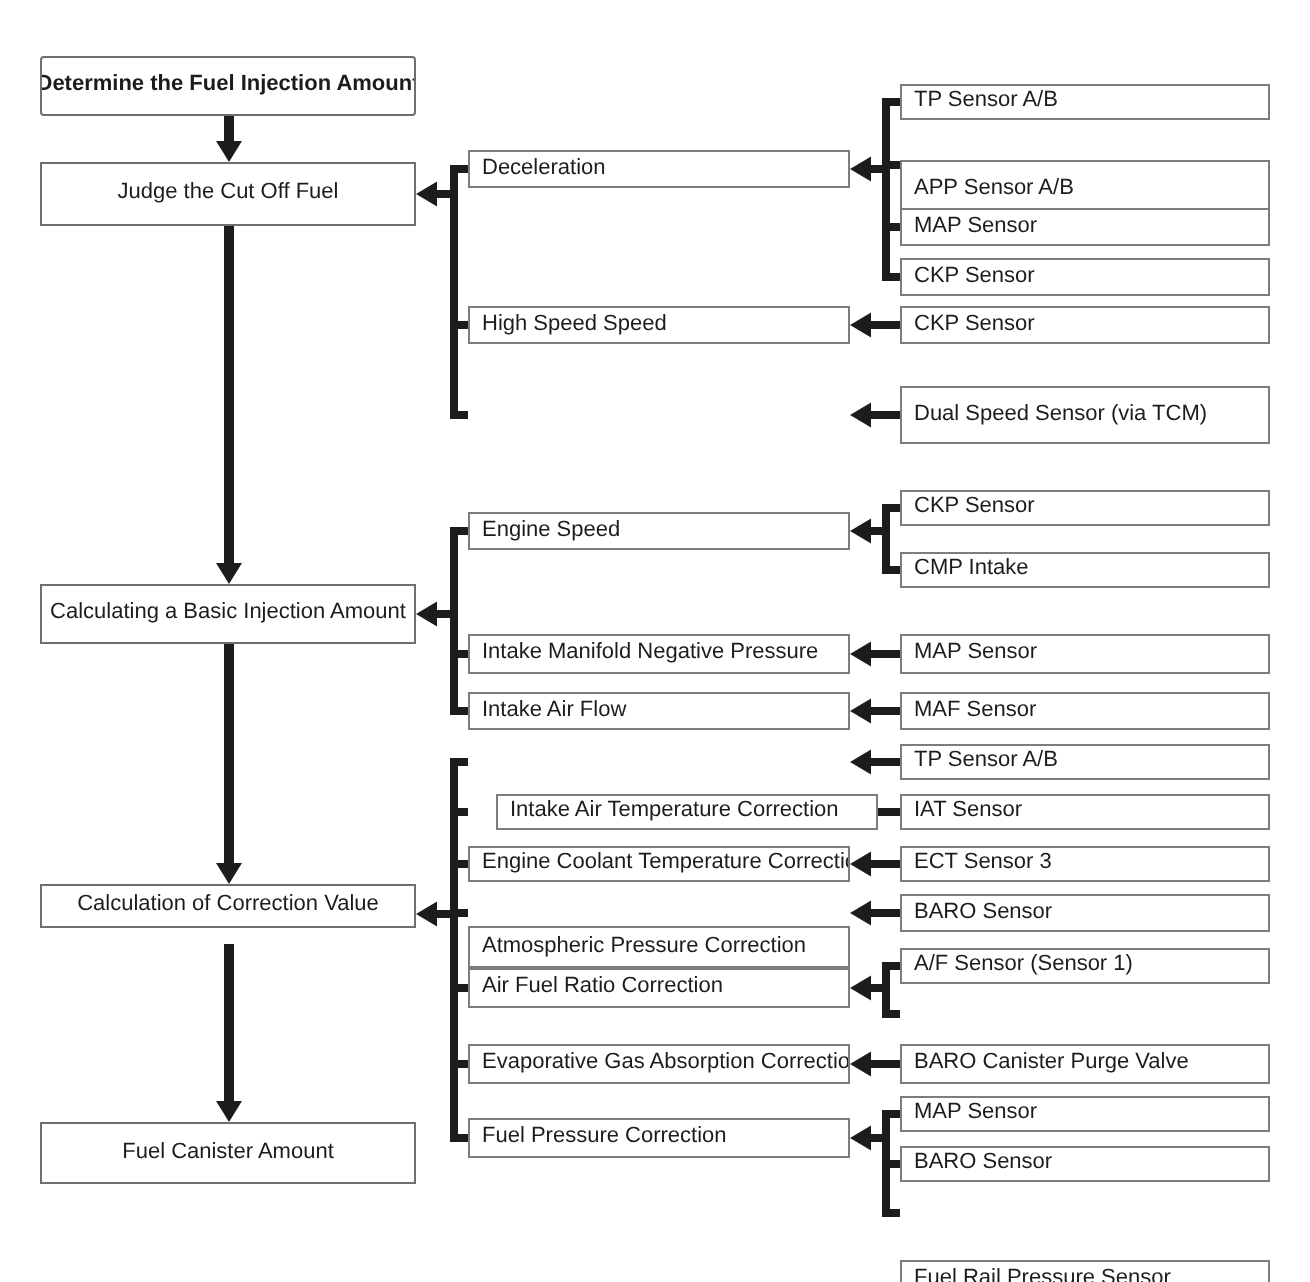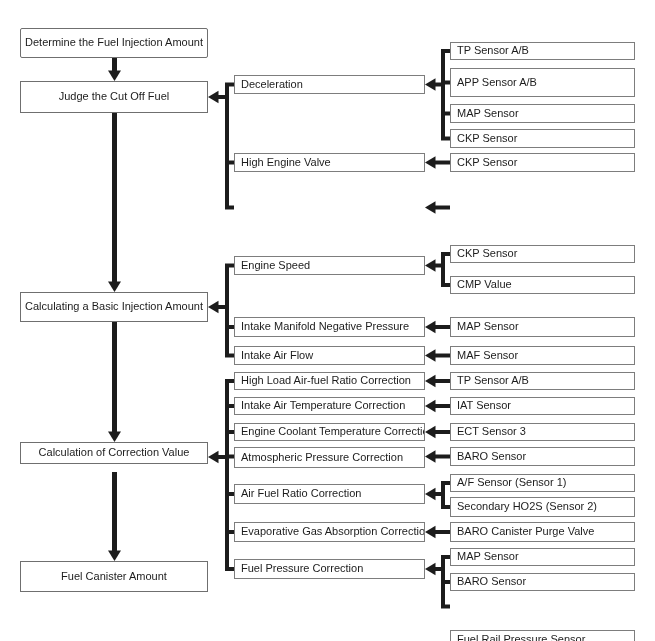--- a/index.html
+++ b/index.html
@@ -11,21 +11,21 @@
   .ln  { stroke:#1c1c1c; stroke-width:4; fill:none; }
   .lnm { stroke:#1c1c1c; stroke-width:5; fill:none; }
   .hd  { fill:#1c1c1c; stroke:none; }
   .box {
     position:absolute; z-index:1; box-sizing:border-box;
     background:#ffffff; border:1px solid #7d7d7d;
     color:#1c1c1c; font-size:11px; line-height:1.05;
     display:flex; align-items:center; overflow:hidden; white-space:nowrap;
   }
   .main { border-color:#6f6f6f; justify-content:center; text-align:center; }
-  .rounded { border-radius:2px; }
+  .rounded { border-radius:2px;font-weight:bold; }
   .leaf { padding-left:6px; justify-content:flex-start;text-align:center; }
 </style>
 </head>
 <body>
 
 <div id="stage">
 
   <svg id="wires" width="655" height="641" viewBox="0 0 655 641">
 
     <g>
@@ -144,49 +144,48 @@
     </g>
   </svg>
 
   <div class="box main rounded" style="left:20px;top:28px;width:188px;height:30px">Determine the Fuel Injection Amount</div>
   <div class="box main" style="left:20px;top:81px;width:188px;height:32px">Judge the Cut Off Fuel</div>
   <div class="box main" style="left:20px;top:292px;width:188px;height:30px">Calculating a Basic Injection Amount</div>
   <div class="box main" style="left:20px;top:442px;width:188px;height:22px">Calculation of Correction Value</div>
   <div class="box main" style="left:20px;top:561px;width:188px;height:31px">Fuel Canister Amount</div>
 
   <div class="box leaf" style="left:234px;top:75px;width:191px;height:19px">Deceleration</div>
-  <div class="box leaf" style="left:234px;top:153px;width:191px;height:19px">High Engine Valve</div>
+  <div class="box leaf" style="left:234px;top:153px;width:191px;height:19px">High Speed Speed</div>
 
   <div class="box leaf" style="left:450px;top:42px;width:185px;height:18px">TP Sensor A/B</div>
-  <div class="box leaf" style="left:450px;top:68px;width:185px;height:29px">APP Sensor A/B</div>
+  <div class="box leaf" style="left:450px;top:80px;width:185px;height:29px">APP Sensor A/B</div>
   <div class="box leaf" style="left:450px;top:104px;width:185px;height:19px">MAP Sensor</div>
   <div class="box leaf" style="left:450px;top:129px;width:185px;height:19px">CKP Sensor</div>
   <div class="box leaf" style="left:450px;top:153px;width:185px;height:19px">CKP Sensor</div>
+  <div class="box leaf" style="left:450px;top:193px;width:185px;height:29px">Dual Speed Sensor (via TCM)</div>
 
   <div class="box leaf" style="left:234px;top:256px;width:191px;height:19px">Engine Speed</div>
   <div class="box leaf" style="left:234px;top:317px;width:191px;height:20px">Intake Manifold Negative Pressure</div>
   <div class="box leaf" style="left:234px;top:346px;width:191px;height:19px">Intake Air Flow</div>
 
   <div class="box leaf" style="left:450px;top:245px;width:185px;height:18px">CKP Sensor</div>
-  <div class="box leaf" style="left:450px;top:276px;width:185px;height:18px">CMP Value</div>
+  <div class="box leaf" style="left:450px;top:276px;width:185px;height:18px">CMP Intake</div>
   <div class="box leaf" style="left:450px;top:317px;width:185px;height:20px">MAP Sensor</div>
   <div class="box leaf" style="left:450px;top:346px;width:185px;height:19px">MAF Sensor</div>
 
-  <div class="box leaf" style="left:234px;top:372px;width:191px;height:18px">High Load Air-fuel Ratio Correction</div>
-  <div class="box leaf" style="left:234px;top:397px;width:191px;height:18px">Intake Air Temperature Correction</div>
+  <div class="box leaf" style="left:248px;top:397px;width:191px;height:18px">Intake Air Temperature Correction</div>
   <div class="box leaf" style="left:234px;top:423px;width:191px;height:18px">Engine Coolant Temperature Correction</div>
-  <div class="box leaf" style="left:234px;top:447px;width:191px;height:21px">Atmospheric Pressure Correction</div>
+  <div class="box leaf" style="left:234px;top:463px;width:191px;height:21px">Atmospheric Pressure Correction</div>
   <div class="box leaf" style="left:234px;top:484px;width:191px;height:20px">Air Fuel Ratio Correction</div>
   <div class="box leaf" style="left:234px;top:522px;width:191px;height:20px">Evaporative Gas Absorption Correction</div>
   <div class="box leaf" style="left:234px;top:559px;width:191px;height:20px">Fuel Pressure Correction</div>
 
   <div class="box leaf" style="left:450px;top:372px;width:185px;height:18px">TP Sensor A/B</div>
   <div class="box leaf" style="left:450px;top:397px;width:185px;height:18px">IAT Sensor</div>
   <div class="box leaf" style="left:450px;top:423px;width:185px;height:18px">ECT Sensor 3</div>
   <div class="box leaf" style="left:450px;top:447px;width:185px;height:19px">BARO Sensor</div>
   <div class="box leaf" style="left:450px;top:474px;width:185px;height:18px">A/F Sensor (Sensor 1)</div>
-  <div class="box leaf" style="left:450px;top:497px;width:185px;height:20px">Secondary HO2S (Sensor 2)</div>
   <div class="box leaf" style="left:450px;top:522px;width:185px;height:20px">BARO Canister Purge Valve</div>
   <div class="box leaf" style="left:450px;top:548px;width:185px;height:18px">MAP Sensor</div>
   <div class="box leaf" style="left:450px;top:573px;width:185px;height:18px">BARO Sensor</div>
   <div class="box leaf" style="left:450px;top:630px;width:185px;height:19px">Fuel Rail Pressure Sensor</div>
 
 </div>
 
 </body></html>

